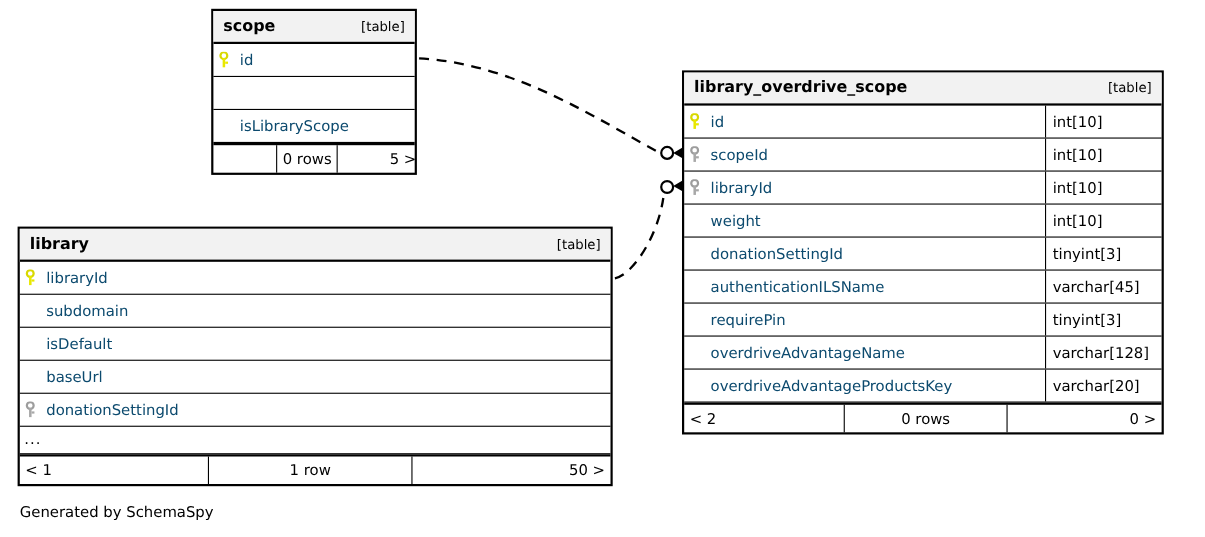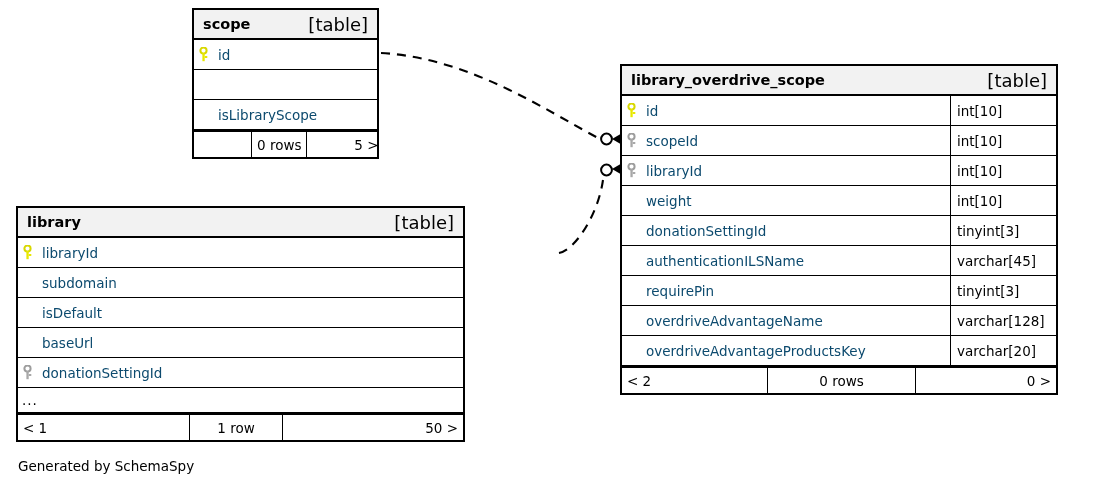--- a/index.html
+++ b/index.html
@@ -30,21 +30,21 @@
     padding:12px 9px;
     height:30px;
   }
   .tbl .hdr .tname{
     font-weight:bold;
     font-size:14.5px;
     color:#000;
     letter-spacing:0px;
   }
   .tbl .hdr .ttag{
-    font-size:18px;
+    font-size:12px;
     color:#000;
   }
   .row{
     display:flex;
     align-items:stretch;
     height:30px;
     border-bottom:1px solid #000000;
     box-sizing:border-box;
   }
   .row:last-child{border-bottom:none;}
@@ -169,21 +169,21 @@
     </div>
 
 
     <div class="foot">
       <span class="fcell fl" style="flex:0 0 58px;"></span>
       <span class="fcell fc" style="flex:1 1 auto;">0 rows</span>
       <span class="fcell fr" style="flex:0 0 76px;">5 &gt;</span>
     </div>
   </div>
 
-  <div class="tbl" style="left:16px;top:206px;width:449px;">
+  <div class="tbl" style="left:16px;top:206px;width:541px;">
     <div class="hdr">
       <span class="tname">library</span>
       <span class="ttag">[table]</span>
     </div>
 
     <div class="row">
       <span class="keyslot">
         <svg class="kicon" width="11" height="15" viewBox="0 0 11 15">
           <circle cx="5.5" cy="3.6" r="3.1" fill="none" stroke="#d8d800" stroke-width="2"></circle>
           <rect x="4.4" y="5.8" width="2.3" height="8.4" fill="#e8e800"></rect>

